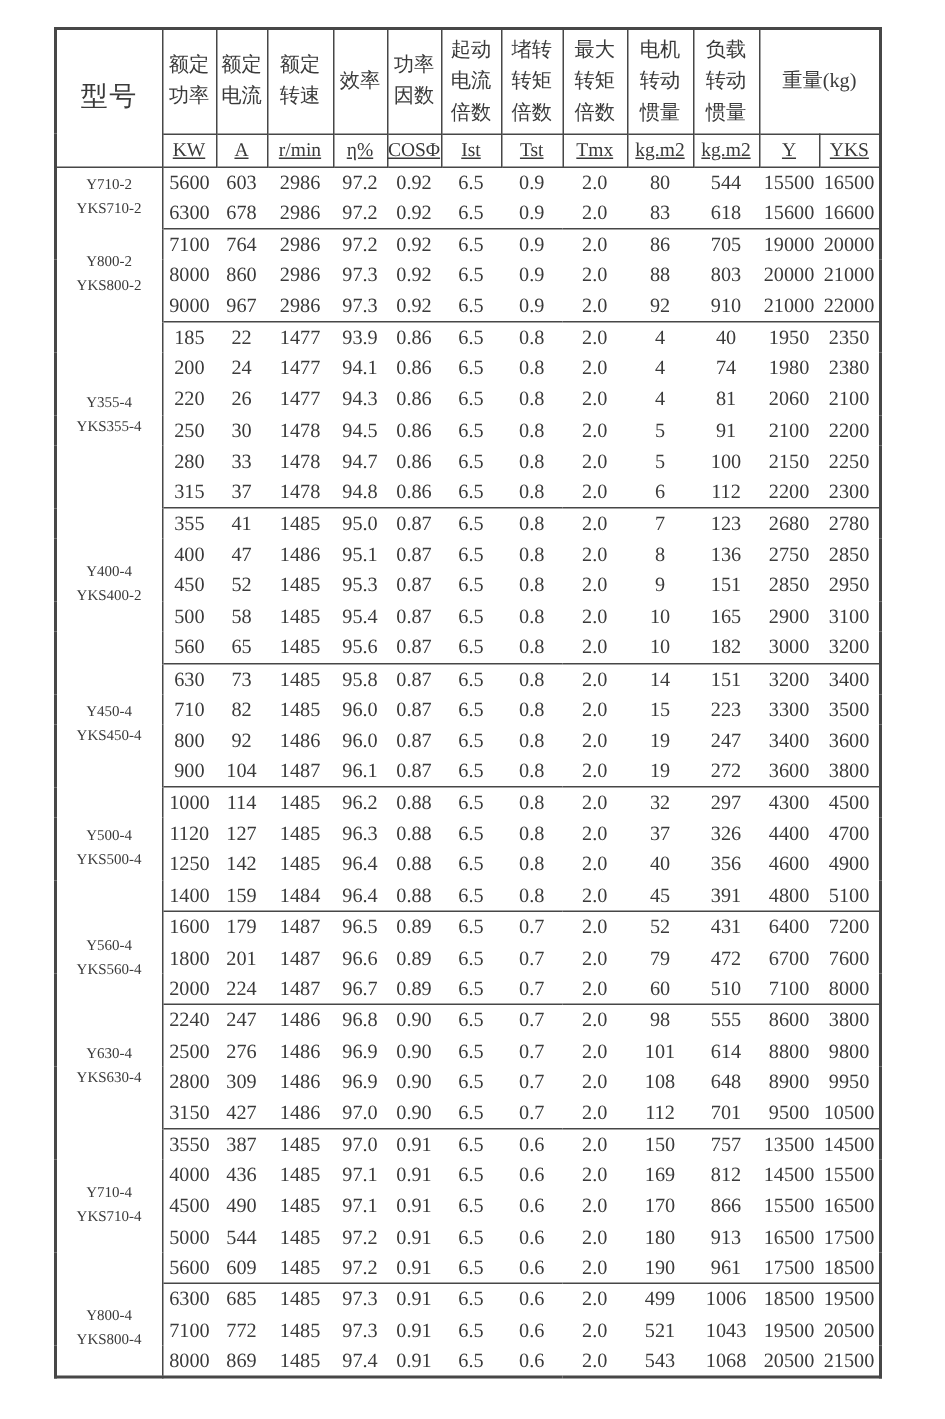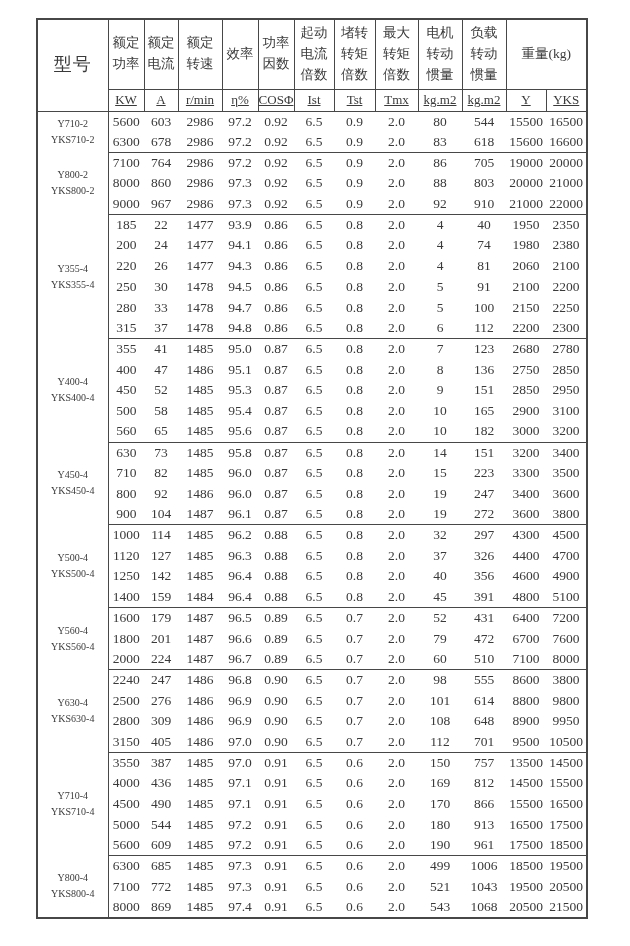--- a/index.html
+++ b/index.html
@@ -294,21 +294,21 @@
           <td>0.8</td>
           <td>2.0</td>
           <td>6</td>
           <td>112</td>
           <td>2200</td>
           <td>2300</td>
         </tr>
         <tr>
           <td class="model-cell" rowspan="5">
             <div>Y400-4</div>
-            <div>YKS400-4</div>
+            <div>YKS400-2</div>
           </td>
           <td>355</td>
           <td>41</td>
           <td>1485</td>
           <td>95.0</td>
           <td>0.87</td>
           <td>6.5</td>
           <td>0.8</td>
           <td>2.0</td>
           <td>7</td>
@@ -579,21 +579,21 @@
           <td>6.5</td>
           <td>0.7</td>
           <td>2.0</td>
           <td>108</td>
           <td>648</td>
           <td>8900</td>
           <td>9950</td>
         </tr>
         <tr class="group-end">
           <td>3150</td>
-          <td>405</td>
+          <td>427</td>
           <td>1486</td>
           <td>97.0</td>
           <td>0.90</td>
           <td>6.5</td>
           <td>0.7</td>
           <td>2.0</td>
           <td>112</td>
           <td>701</td>
           <td>9500</td>
           <td>10500</td>

